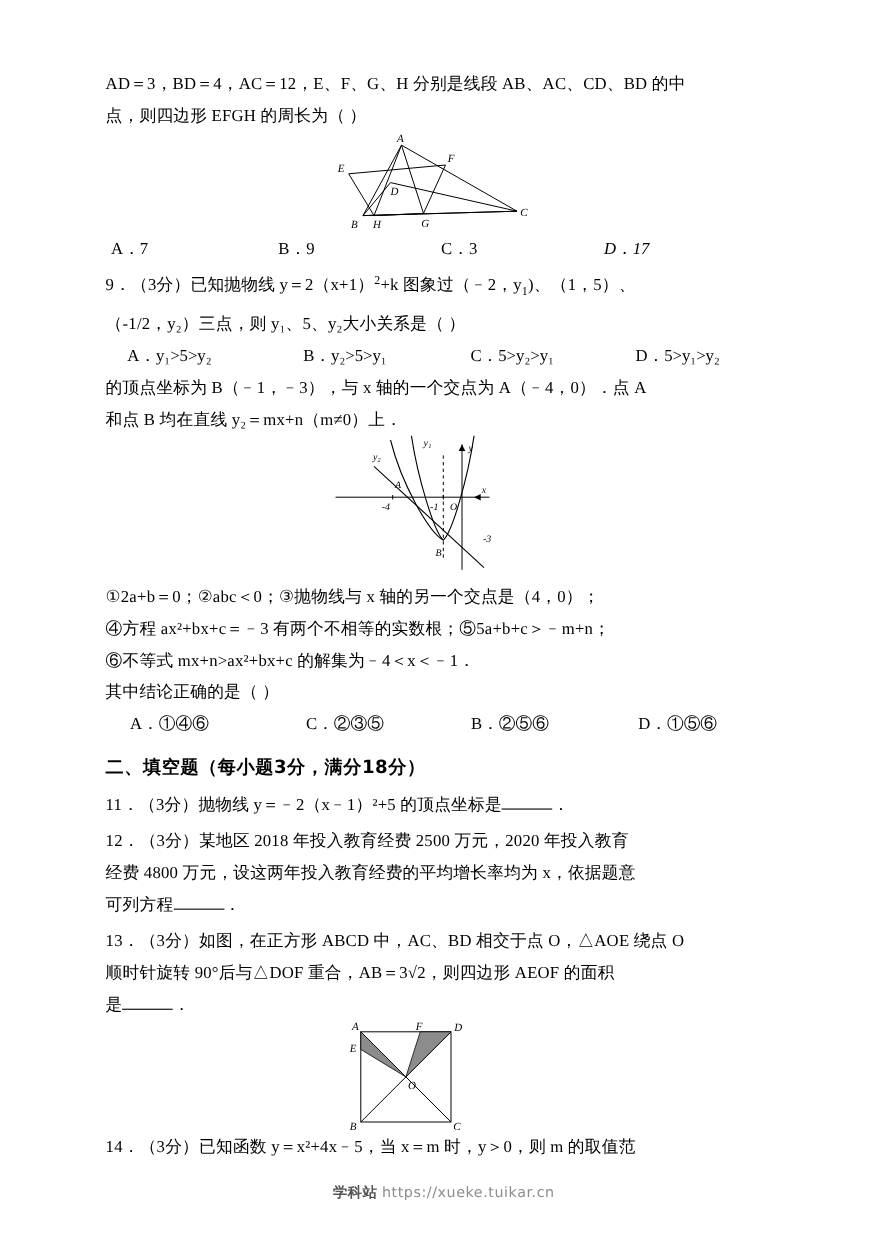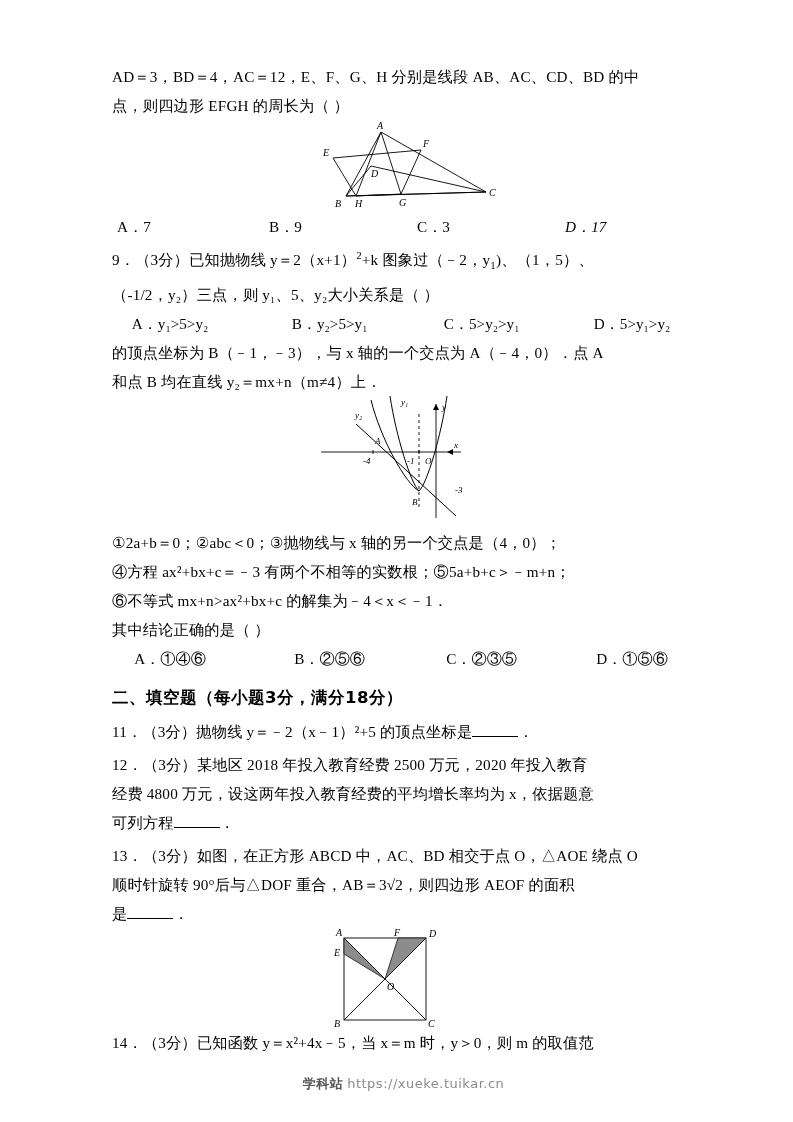--- a/index.html
+++ b/index.html
@@ -16,21 +16,21 @@
     overflow: hidden;
   }
   .page {
     position: absolute;
     left: 0; top: 0;
     width: 793px;
     height: 1122px;
   }
   .content {
     position: absolute;
-    left: 112px;
+    left: 96px;
     top: 62px;
     width: 578px;
   }
   .q-text {
     font-size: 15.2px;
     line-height: 29px;
     letter-spacing: 0.2px;
     text-align: justify;
     margin: 0;
   }
@@ -151,21 +151,21 @@
     <p class="q-text">（-1/2，y₂）三点，则 y₁、5、y₂大小关系是（  ）</p>
 
     <div class="options">
       <span class="opt opt2-a">A．y₁&gt;5&gt;y₂</span>
       <span class="opt opt2-b">B．y₂&gt;5&gt;y₁</span>
       <span class="opt opt2-c">C．5&gt;y₂&gt;y₁</span>
       <span class="opt">D．5&gt;y₁&gt;y₂</span>
     </div>
 
     <p class="q-text">的顶点坐标为 B（﹣1，﹣3），与 x 轴的一个交点为 A（﹣4，0）．点 A</p>
-    <p class="q-text">和点 B 均在直线 y₂＝mx+n（m≠4）上．</p>
+    <p class="q-text">和点 B 均在直线 y₂＝mx+n（m≠0）上．</p>
 
     <div class="fig">
       <svg width="300" height="132" viewBox="0 0 300 132">
         <g stroke="#000" stroke-width="0.9" fill="none">
 
           <path d="M70 56 L210 56"></path>
           <path d="M196 56 L202 53 L202 59 Z" fill="#000" stroke="none"></path>
           <path d="M185 8 L185 122"></path>
           <path d="M185 8 L182 14 L188 14 Z" fill="#000" stroke="none"></path>
 
@@ -195,22 +195,22 @@
       </svg>
     </div>
 
     <p class="q-text">①2a+b＝0；②abc＜0；③抛物线与 x 轴的另一个交点是（4，0）；</p>
     <p class="q-text">④方程 ax²+bx+c＝﹣3 有两个不相等的实数根；⑤5a+b+c＞﹣m+n；</p>
     <p class="q-text">⑥不等式 mx+n&gt;ax²+bx+c 的解集为﹣4＜x＜﹣1．</p>
     <p class="q-text">其中结论正确的是（  ）</p>
 
     <div class="options">
       <span class="opt opt2-a">A．①④⑥</span>
+      <span class="opt opt2-c">C．②③⑤</span>
       <span class="opt opt2-b">B．②⑤⑥</span>
-      <span class="opt opt2-c">C．②③⑤</span>
       <span class="opt">D．①⑤⑥</span>
     </div>
 
     <div class="block-gap"></div>
 
     <p class="section-title">二、填空题（每小题3分，满分18分）</p>
 
     <div class="block-gap-sm"></div>
 
     <p class="q-text">

